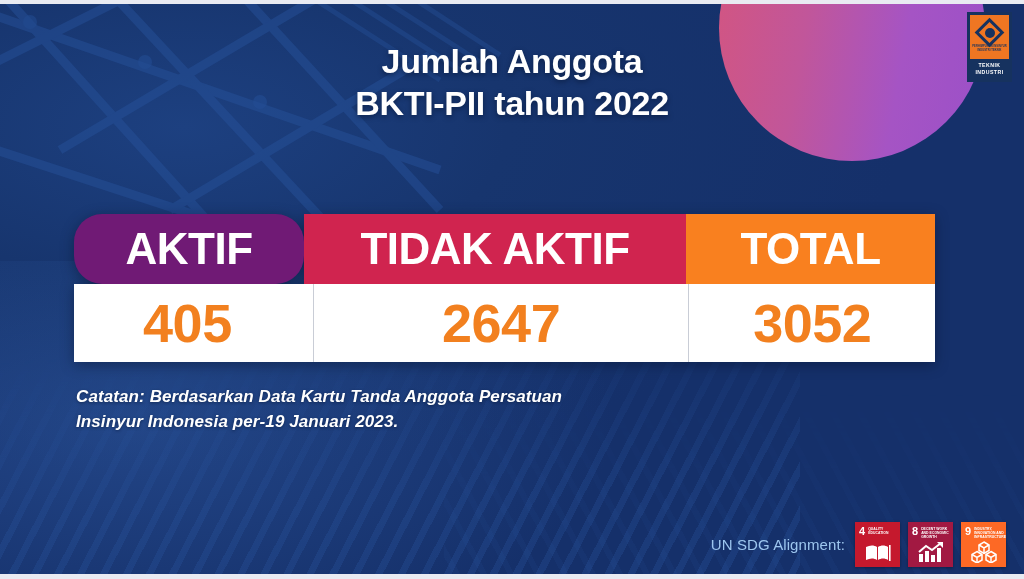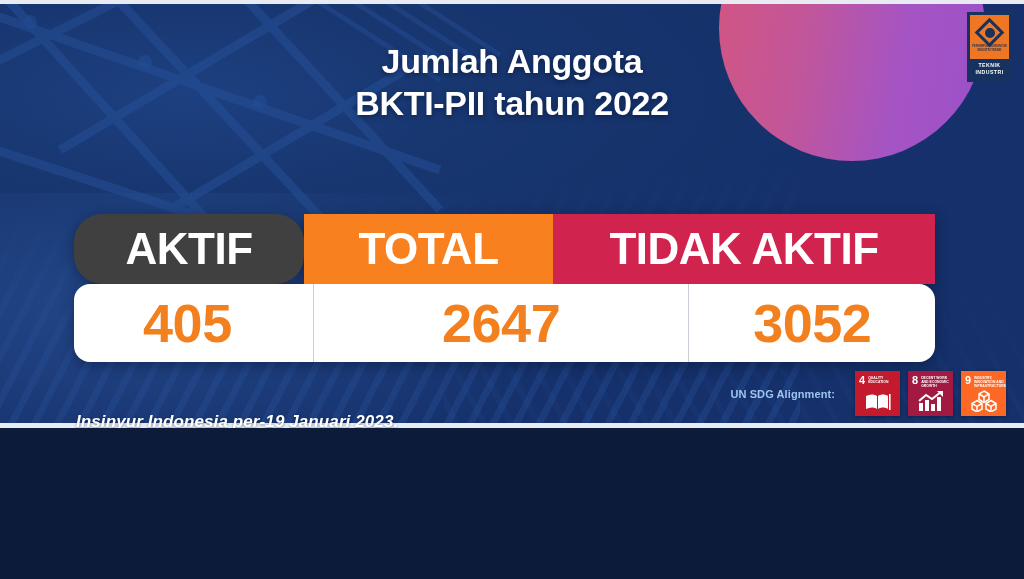--- a/index.html
+++ b/index.html
@@ -1,18 +1,18 @@
 <!DOCTYPE html>
 <html><head>
 <meta charset="utf-8">
 <style>
   html,body{margin:0;padding:0;background:#0c1b3a;}
   *{box-sizing:border-box;}
   .slide{
-    position:relative;width:1024px;height:428px;overflow:hidden;
+    position:relative;width:1024px;height:579px;overflow:hidden;
     font-family:"Liberation Sans", sans-serif;
     background:#1b3a73;
   }
   
   .bg-base{
     position:absolute;inset:0;
     background:
       radial-gradient(ellipse 70% 60% at 18% 22%, #1d4080 0%, #17356e 45%, #15306a 100%),
       linear-gradient(135deg,#1a3a76 0%,#153068 55%,#122a5e 100%);
   }
@@ -97,24 +97,24 @@
     position:absolute;left:74px;top:214px;width:861px;
     display:flex;flex-direction:column;
     filter:drop-shadow(0 3px 7px rgba(5,16,40,.45));
   }
   .thead{display:flex;height:70px;}
   .th{
     display:flex;align-items:center;justify-content:center;
     color:#ffffff;font-weight:bold;font-size:44px;line-height:44px;
     letter-spacing:-.5px;
   }
-  .th.aktif{width:230px;background:#404040;border-radius:28px;}
+  .th.aktif{width:230px;background:#701a75;border-radius:28px;}
   .th.tidak{width:382px;background:#d0244f;}
   .th.total{width:249px;background:#f9801f;}
-  .tbody{display:flex;height:78px;background:#ffffff;border-radius:16px;}
+  .tbody{display:flex;height:78px;background:#ffffff;}
   .td{
     display:flex;align-items:center;justify-content:center;
     color:#f2801f;font-weight:bold;font-size:54px;line-height:54px;
     letter-spacing:-.5px;
   }
   .td.c1{width:230px;}
   .td.c2{width:382px;border-left:1px solid #c9cdd6;border-right:1px solid #c9cdd6;margin-left:12px;}
   .td.c3{width:249px;text-align:center;}
 
   
@@ -124,22 +124,22 @@
     font-size:17px;line-height:25px;letter-spacing:.1px;
     text-shadow:0 1px 3px rgba(6,18,44,.5);
   }
 
   
   .sdg{
     position:absolute;right:18px;bottom:12px;
     display:flex;align-items:center;gap:8px;
   }
   .sdg-label{
-    color:#9dc6ef;font-weight:bold;font-size:11px;letter-spacing:.1px;
-    margin-right:12px;
+    color:#9dc6ef;font-weight:normal;font-size:15px;letter-spacing:.1px;
+    margin-right:2px;
   }
   .sdg-tile{
     position:relative;width:45px;height:45px;
     display:block;padding:4px 4px 0 4px;
     box-shadow:0 1px 3px rgba(0,0,0,.35);
   }
   .sdg-top{display:flex;align-items:flex-start;gap:3px;height:13px;}
   .sdg-num{color:#fff;font-weight:bold;font-size:11px;line-height:11px;}
   .sdg-txt{
     color:#fff;font-weight:bold;font-size:3.4px;line-height:4.1px;
@@ -205,32 +205,32 @@
   </div>
 
   <div class="title">
     <span>Jumlah Anggota</span>
     <span class="l2">BKTI-PII tahun 2022</span>
   </div>
 
   <div class="table">
     <div class="thead">
       <div class="th aktif">AKTIF</div>
+      <div class="th tidak">TIDAK AKTIF</div>
       <div class="th total">TOTAL</div>
-      <div class="th tidak">TIDAK AKTIF</div>
     </div>
     <div class="tbody">
       <div class="td c1">405</div>
       <div class="td c2">2647</div>
       <div class="td c3">3052</div>
     </div>
   </div>
 
   <div class="note">
-    <br>
+    <span>Catatan: Berdasarkan Data Kartu Tanda Anggota  Persatuan</span><br>
     <span>Insinyur Indonesia per-19 Januari 2023.</span>
   </div>
 
   <div class="sdg">
     <div class="sdg-label">UN SDG Alignment:</div>
 
     <div class="sdg-tile" style="background:#c5192d">
       <div class="sdg-top">
         <span class="sdg-num">4</span>
         <span class="sdg-txt">QUALITY EDUCATION</span>

